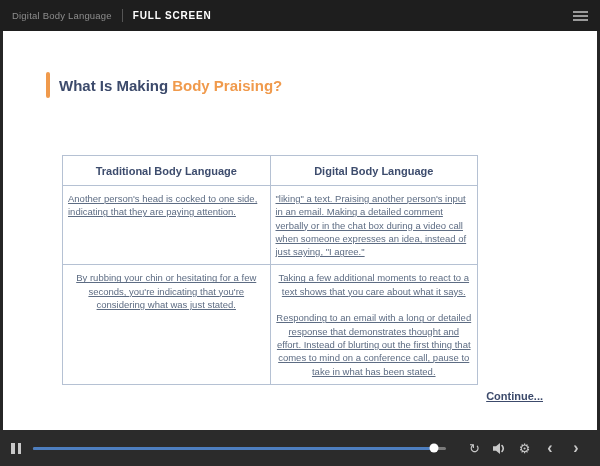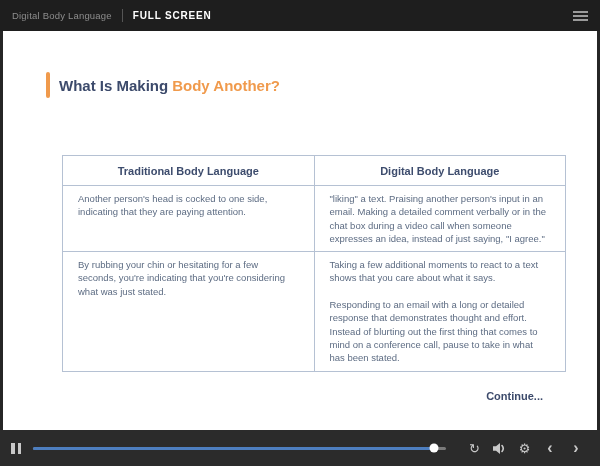--- a/index.html
+++ b/index.html
@@ -29,29 +29,29 @@
   .stage{position:absolute;top:31px;left:3px;right:3px;bottom:36px;background:#FFFFFF;}
 
   .title-block{position:absolute;top:41px;left:43px;display:flex;align-items:center;}
   .title-accent-bar{width:4px;height:26px;border-radius:2px;background:var(--accent);margin-right:9px;}
   .slide-title{font-size:15px;font-weight:bold;color:var(--navy);}
   .slide-title .accent{color:var(--accent);margin-left:4px;}
 
   .subtitle{position:absolute;top:88px;left:43px;font-size:11px;font-weight:bold;color:var(--navy);}
 
   
-  .bl-table{position:absolute;top:124px;left:59px;width:504px;border-collapse:collapse;table-layout:fixed;}
+  .bl-table{position:absolute;top:124px;left:59px;width:416px;border-collapse:collapse;table-layout:fixed;}
   .bl-table th,.bl-table td{border:1px solid var(--table-border);width:50%;}
   .bl-table th{height:30px;font-size:11px;font-weight:bold;color:#3D4C6D;text-align:center;vertical-align:middle;}
   .bl-table td{font-size:9.5px;line-height:1.4;color:var(--cell-text);vertical-align:top;
-    padding:6px 15px;white-space:pre-line;}
+    padding:6px 5px;white-space:pre-line;text-decoration:underline;}
   .row-1 td{height:63px;}
-  .row-2 td{height:100px;}
+  .row-2 td{height:100px;text-align:center;}
 
-  .continue-label{position:absolute;top:359px;right:54px;font-size:11px;font-weight:bold;color:var(--navy);}
+  .continue-label{position:absolute;top:359px;right:54px;font-size:11px;font-weight:bold;color:var(--navy);text-decoration:underline;}
 
   
   .playerbar{position:absolute;left:0;bottom:0;width:600px;height:36px;background:var(--bar-bottom);
     display:flex;align-items:center;padding:0 11px;}
   .pause-btn{display:flex;gap:3px;cursor:pointer;margin-right:12px;}
   .pause-btn span{display:block;width:3.5px;height:11px;background:var(--icon-gray);}
   .seekbar{position:relative;flex:1;height:3px;background:#7A7A7A;border-radius:2px;cursor:pointer;margin-right:16px;}
   .seekbar-fill{position:absolute;left:0;top:0;height:3px;background:var(--seek-blue);border-radius:2px;}
   .seekbar-thumb{position:absolute;top:50%;width:9px;height:9px;border-radius:50%;background:#FFFFFF;
     transform:translate(-50%,-50%);}
@@ -71,21 +71,21 @@
     <span></span>
       <span></span>
       <span></span>
   </span>
 </div>
 
 <div class="stage">
 
   <div class="title-block">
     <span class="title-accent-bar"></span>
-    <h1 class="slide-title"><span>What Is Making</span><span class="accent">Body Another?</span></h1>
+    <h1 class="slide-title"><span>What Is Making</span><span class="accent">Body Praising?</span></h1>
   </div>
 
 
   <table class="bl-table">
     <thead>
       <tr>
         <th>Traditional Body Language</th>
         <th>Digital Body Language</th>
       </tr>
     </thead>

